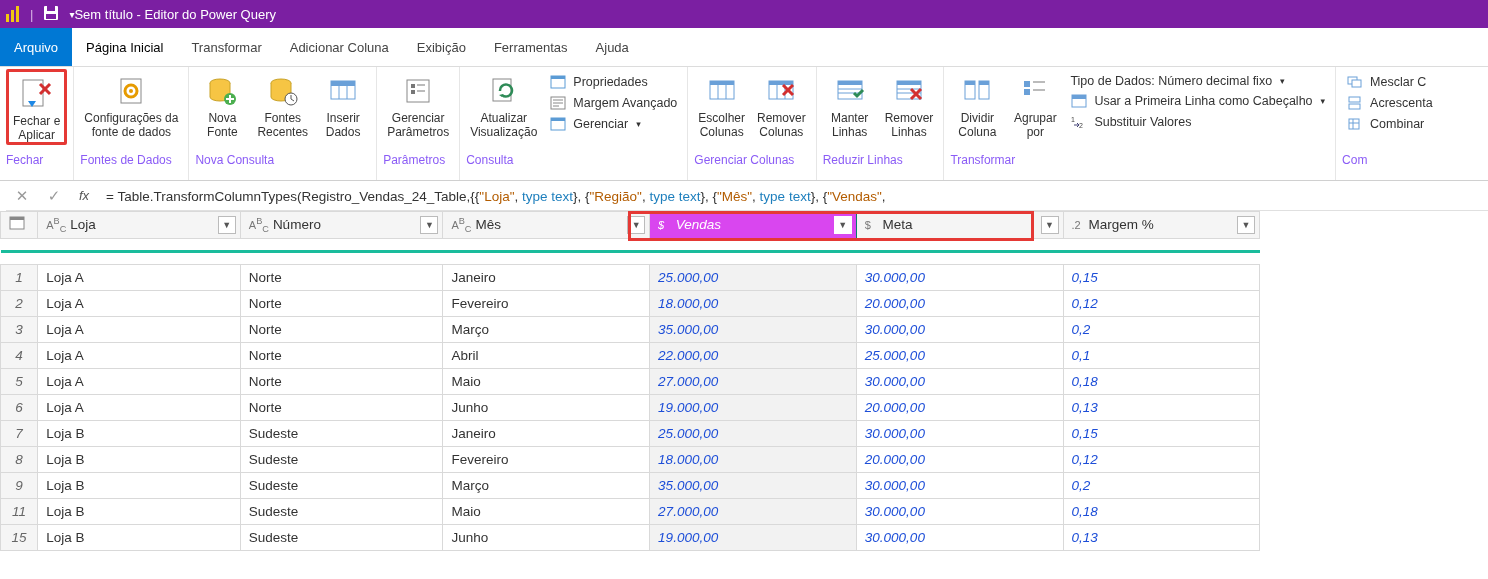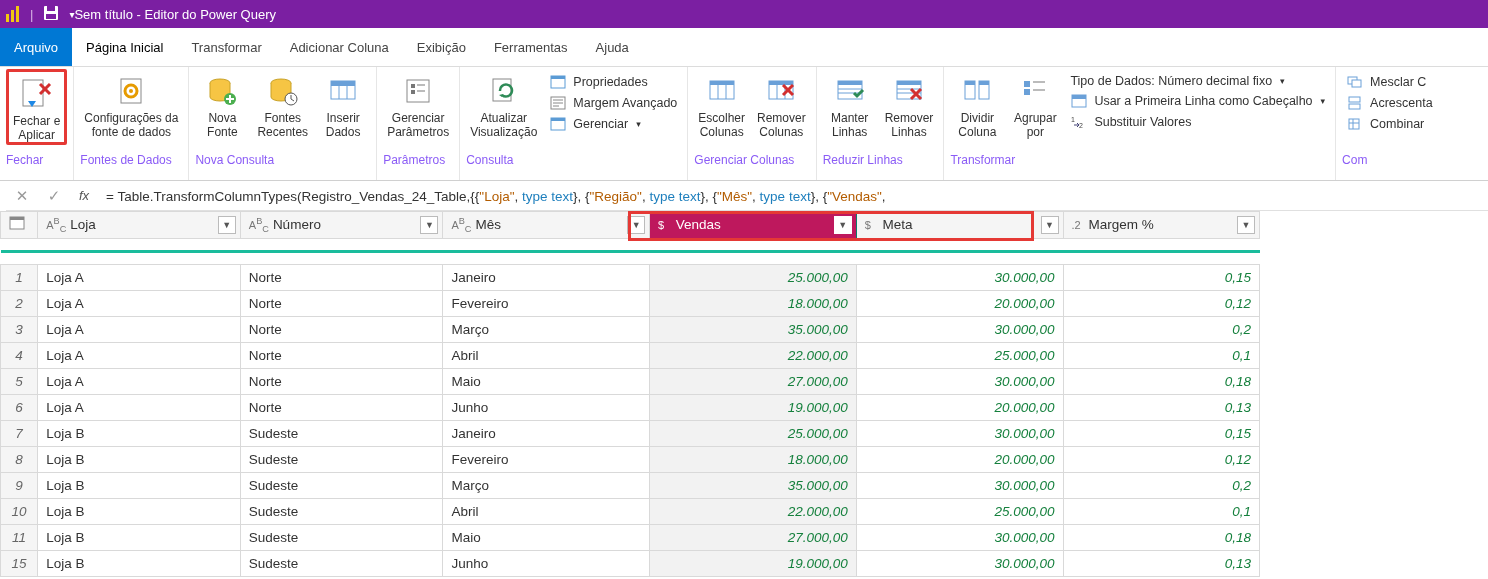--- a/index.html
+++ b/index.html
@@ -45,28 +45,28 @@
   .queries-pane .qtitle { display: flex; align-items: center; justify-content: space-between; padding: 6px 10px; font-size: 14px; color: #444; }
   .queries-pane .qtitle .col { color: #888; font-size: 15px; cursor: pointer; }
   .queries-pane .qitem { display: flex; align-items: center; gap: 8px; padding: 4px 12px; cursor: pointer; font-size: 13.5px; }
   .queries-pane .qitem .tbl-ic { width:16px; height:14px; }
 
   .grid-area { flex: 1; overflow: hidden; display:flex; flex-direction:column; }
   .grid-scroll { overflow-x:auto; flex:1; }
   table.datagrid { border-collapse: collapse; width: 100%; table-layout: fixed; width: 1260px; }
   table.datagrid th, table.datagrid td { border: 1px solid #d9d9d9; padding: 4px 8px; font-size: 13.5px; height: 26px; vertical-align: middle; }
   table.datagrid thead th { background: #f5f5f5; text-align: left; font-weight: 400; position: relative; }
-  table.datagrid thead th.selcol { background: #be185d; color: #fff; border-color:#0b7d6b; }
+  table.datagrid thead th.selcol { background: #d946ef; color: #fff; border-color:#0b7d6b;font-style:italic; }
   table.datagrid thead th .dt-ic {  color:#777; font-size:11px; margin-right:4px; }
   table.datagrid thead th.selcol .dt-ic { color:#fff; }
   table.datagrid thead th .dd { position: absolute; right: 4px; top: 4px; width: 18px; height: 18px; border: 1px solid #bbb; background: #fff; display:flex;align-items:center;justify-content:center; font-size:9px;color:#555; }
   table.datagrid thead th.selcol .dd { border-color:#fff; }
   table.datagrid thead th.rownum-head { width: 36px; background:#f5f5f5; }
   table.datagrid td.rownum { text-align: center; background: #f5f5f5; color: #666; width: 36px; font-style:italic; }
-  table.datagrid td.numcell { text-align: right; font-style: italic; color:#15803d; }
+  table.datagrid td.numcell { text-align: left; font-style: italic; color:#1d4ed8; }
   table.datagrid td.selcell { background: #f2f2f2; }
   .accent-line { height: 3px; background: #1abc9c; }
   .red-col-outline { position: absolute; border: 3px solid #e53935; pointer-events: none; }
 
   .ribbon-group.combine { border-right: none; gap: 8px; }
 </style>
 </head>
 <body>
 
 <div class="titlebar">
@@ -529,29 +529,20 @@
             <tr>
               <td class="rownum">9</td>
               <td>Loja B</td>
               <td>Sudeste</td>
               <td>Março</td>
               <td class="numcell selcell">35.000,00</td>
               <td class="numcell">30.000,00</td>
               <td class="numcell">0,2</td>
             </tr>
             <tr>
-              <td class="rownum">10</td>
-              <td>Loja B</td>
-              <td>Sudeste</td>
-              <td>Abril</td>
-              <td class="numcell selcell">22.000,00</td>
-              <td class="numcell">25.000,00</td>
-              <td class="numcell">0,1</td>
-            </tr>
-            <tr>
               <td class="rownum">11</td>
               <td>Loja B</td>
               <td>Sudeste</td>
               <td>Maio</td>
               <td class="numcell selcell">27.000,00</td>
               <td class="numcell">30.000,00</td>
               <td class="numcell">0,18</td>
             </tr>
             <tr>
               <td class="rownum">15</td>

